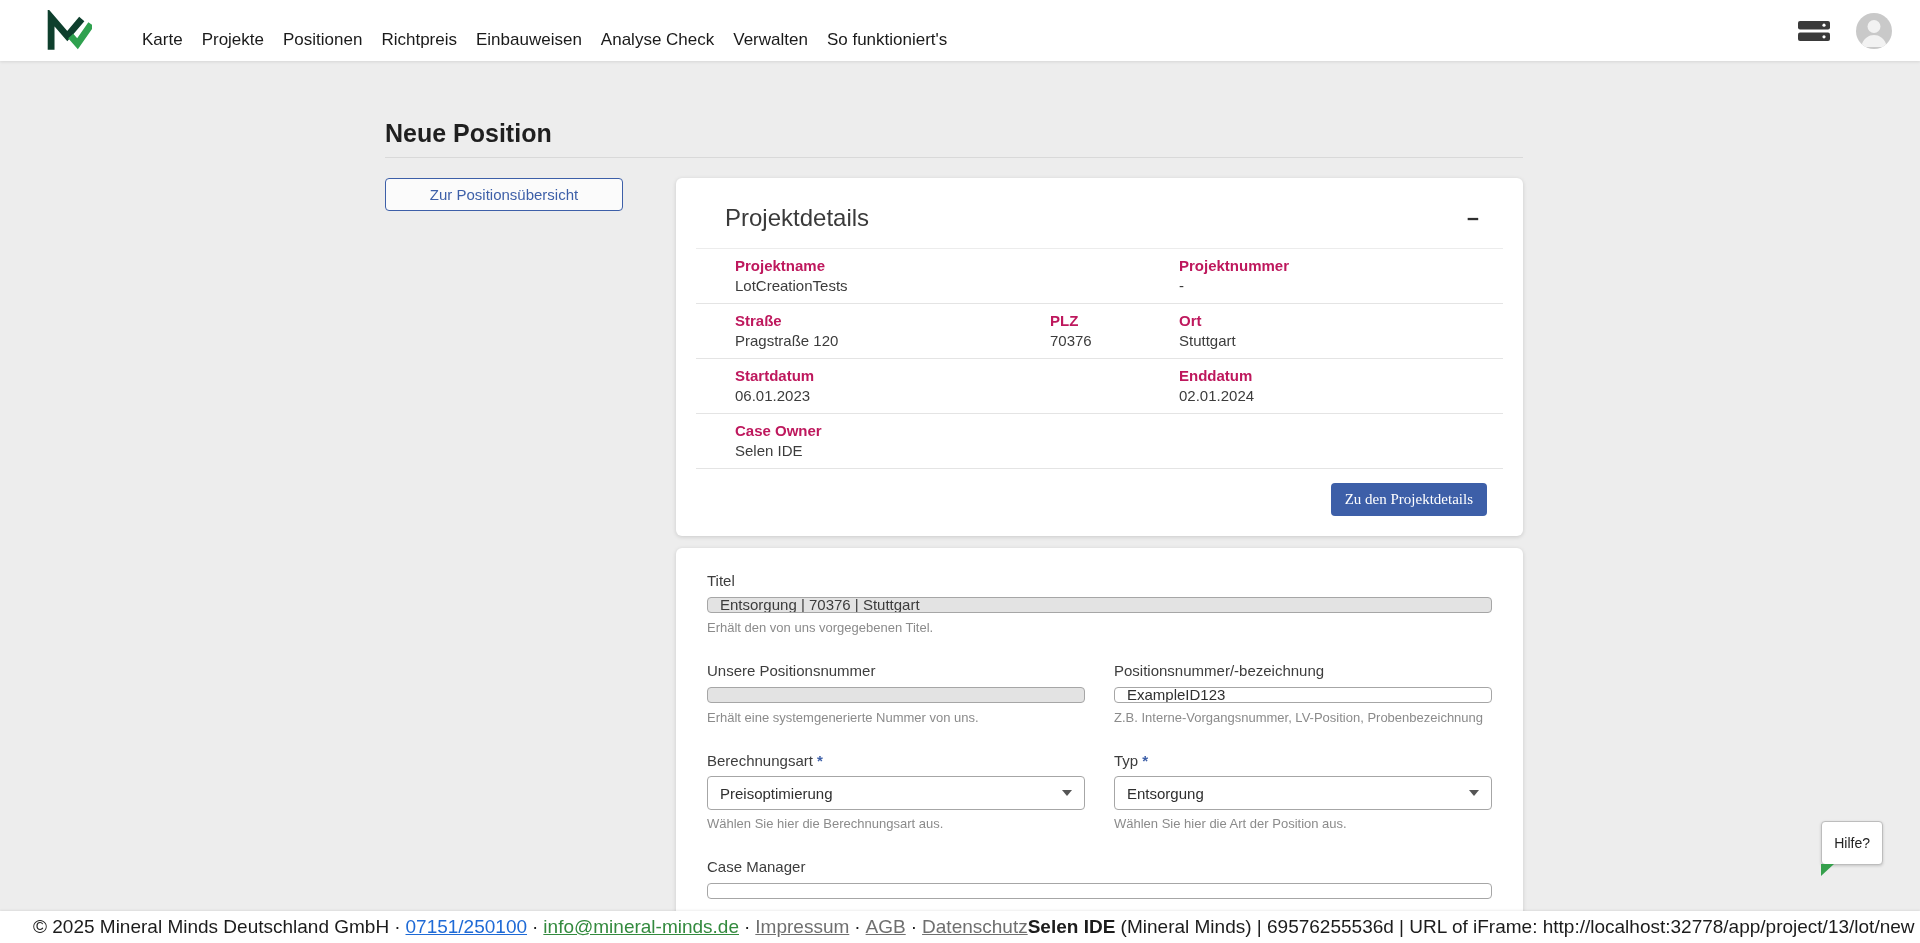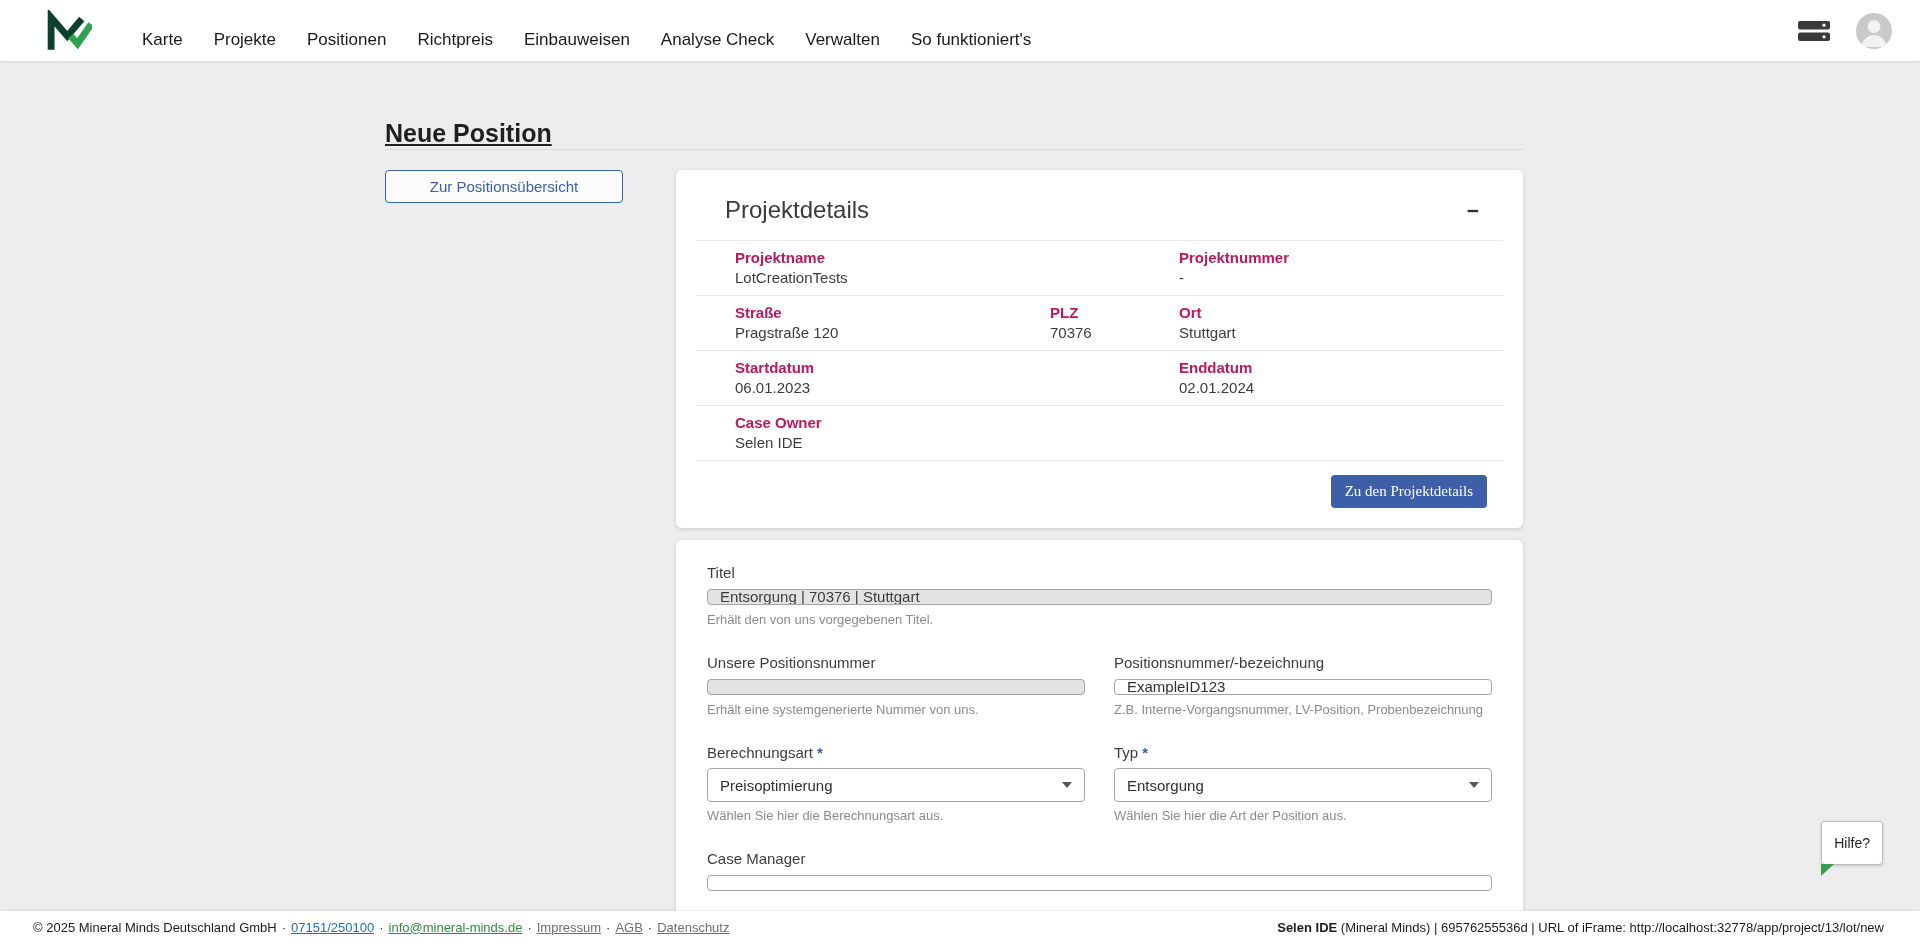--- a/index.html
+++ b/index.html
@@ -14,34 +14,34 @@
 
   
   .topnav {
     position: absolute; top:0; left:0; right:0; height:61px;
     background:#fff; display:flex; align-items:center;
     padding:0 28px 0 46px;
     box-shadow:0 1px 3px rgba(0,0,0,.10);
     z-index:40;
   }
   .logo-wrap { width:46px; height:42px; margin-right:50px; display:flex; align-items:center; }
-  .nav-links { display:flex; align-items:flex-start; gap:31px;margin-top:19px; }
+  .nav-links { display:flex; align-items:flex-start; gap:19px;margin-top:19px; }
   .nav-link { font-size:17px; color:#1a1a1a; cursor:pointer; white-space:nowrap; }
   .nav-right { margin-left:auto; display:flex; align-items:center; gap:26px; }
   .hw-icon { display:flex; align-items:center; cursor:pointer; }
   .avatar {
     width:36px; height:36px; border-radius:50%;
     background:#c9c9c9; overflow:hidden; cursor:pointer;
     display:flex; align-items:flex-end; justify-content:center;
   }
 
   
   .main { position:absolute; top:61px; left:0; right:0; bottom:0; overflow:hidden; z-index:1; }
   .container { margin:58px 0 0 385px; width:1138px; }
-  .title-block { border-bottom:1px solid #d9d9d9; padding-bottom:1px;text-decoration:underline; }
+  .title-block { border-bottom:1px solid #d9d9d9; padding-bottom:9px; }
   .page-title { font-size:25px; font-weight:bold; color:#1f1f1f; }
   .columns { display:flex; gap:31px; margin-top:20px; align-items:flex-start; }
   .left-col { width:260px; flex:0 0 260px; }
   .right-col { width:847px; flex:0 0 847px; }
 
   .btn-outline {
     width:238px; height:33px;
     border:1px solid #3d5fa8; border-radius:4px;
     background:#fbfbfb; color:#3d5fa8;
     font-size:15px; font-family:inherit;
@@ -110,21 +110,21 @@
   .help-tail {
     position:absolute; left:-1px; bottom:-12px; width:0; height:0;
     border-top:12px solid #35a04c; border-right:13px solid transparent;
   }
 
   
   .footer {
     position:absolute; left:0; right:0; bottom:0; height:32px;
     background:#fff; z-index:45;
     display:flex; align-items:center; justify-content:space-between;
-    padding:0 36px 0 33px; font-size:13px; color:#1c1c1c;
+    padding:0 36px 0 33px; font-size:19px; color:#1c1c1c;
     box-shadow:0 -1px 2px rgba(0,0,0,.07);
   }
   .footer-left { display:flex; align-items:center; gap:5px; white-space:nowrap; }
   .footer-right { white-space:nowrap; }
   .sep { color:#1c1c1c; }
   .link-blue  { color:#1e6ad6; text-decoration:underline; cursor:pointer; }
   .link-green { color:#338a3e; text-decoration:underline; cursor:pointer; }
   .link-gray  { color:#6f6f6f; text-decoration:underline; cursor:pointer; }
   .bold { font-weight:bold; }
 </style>

